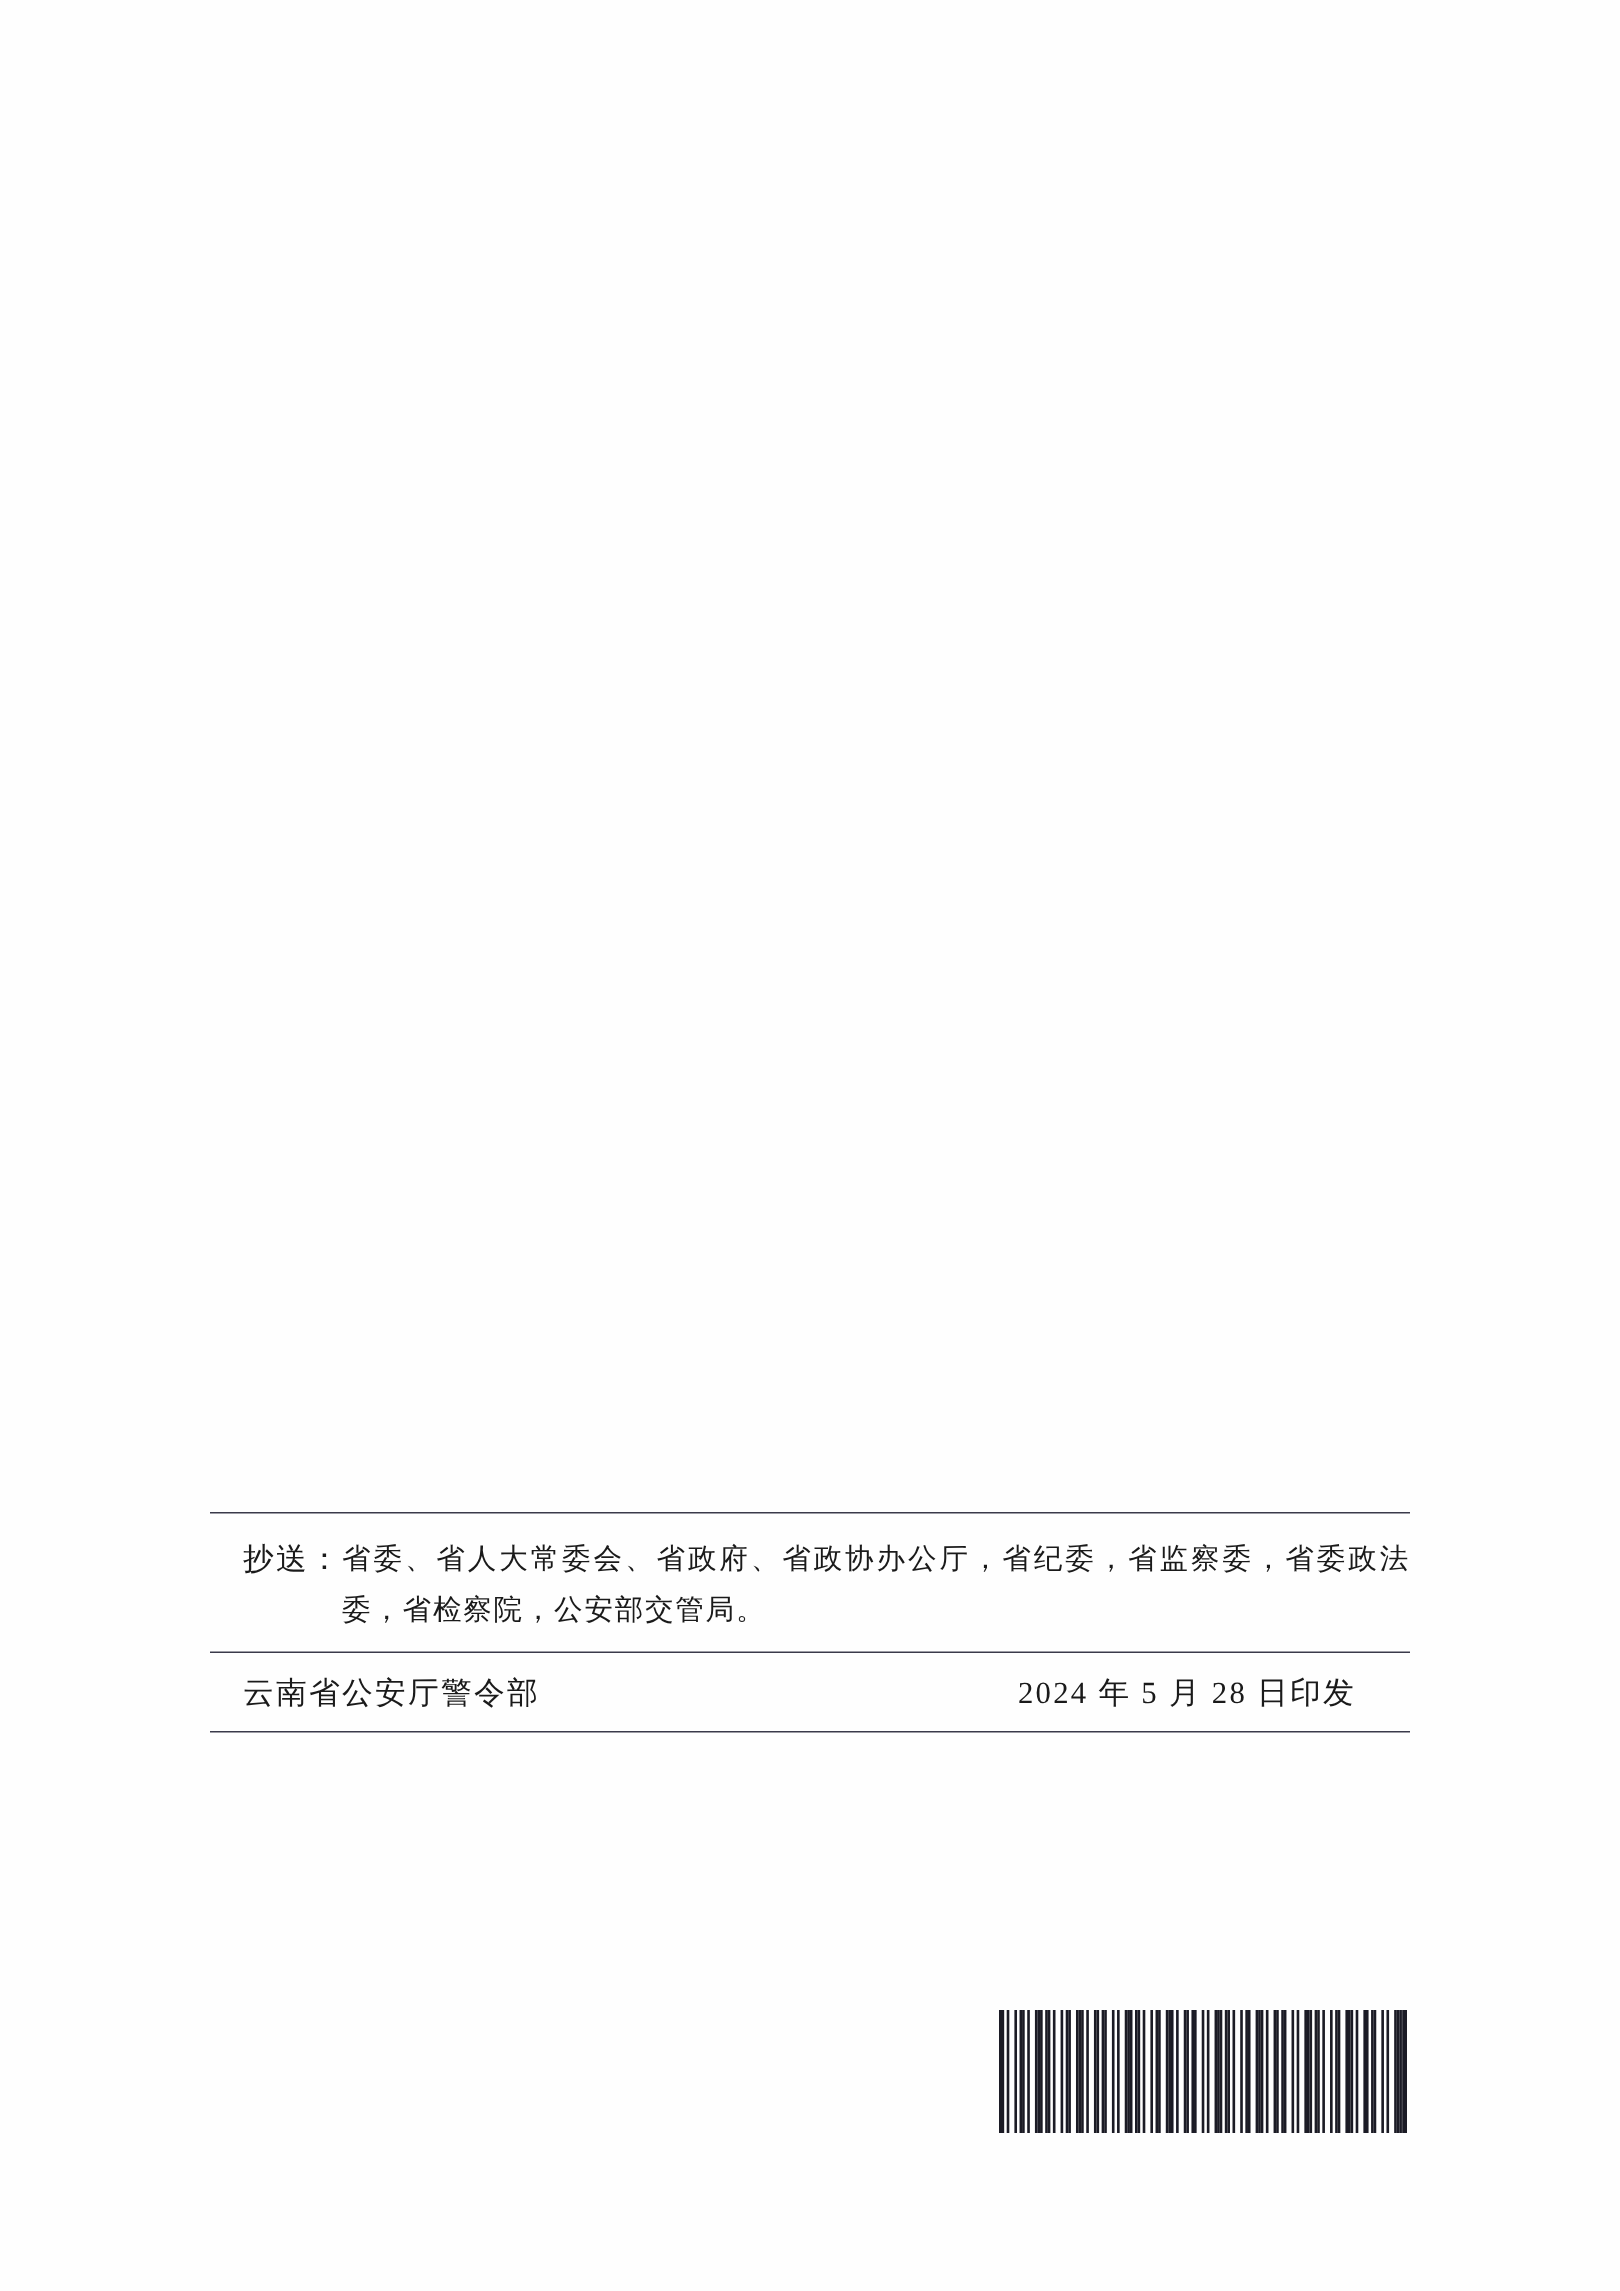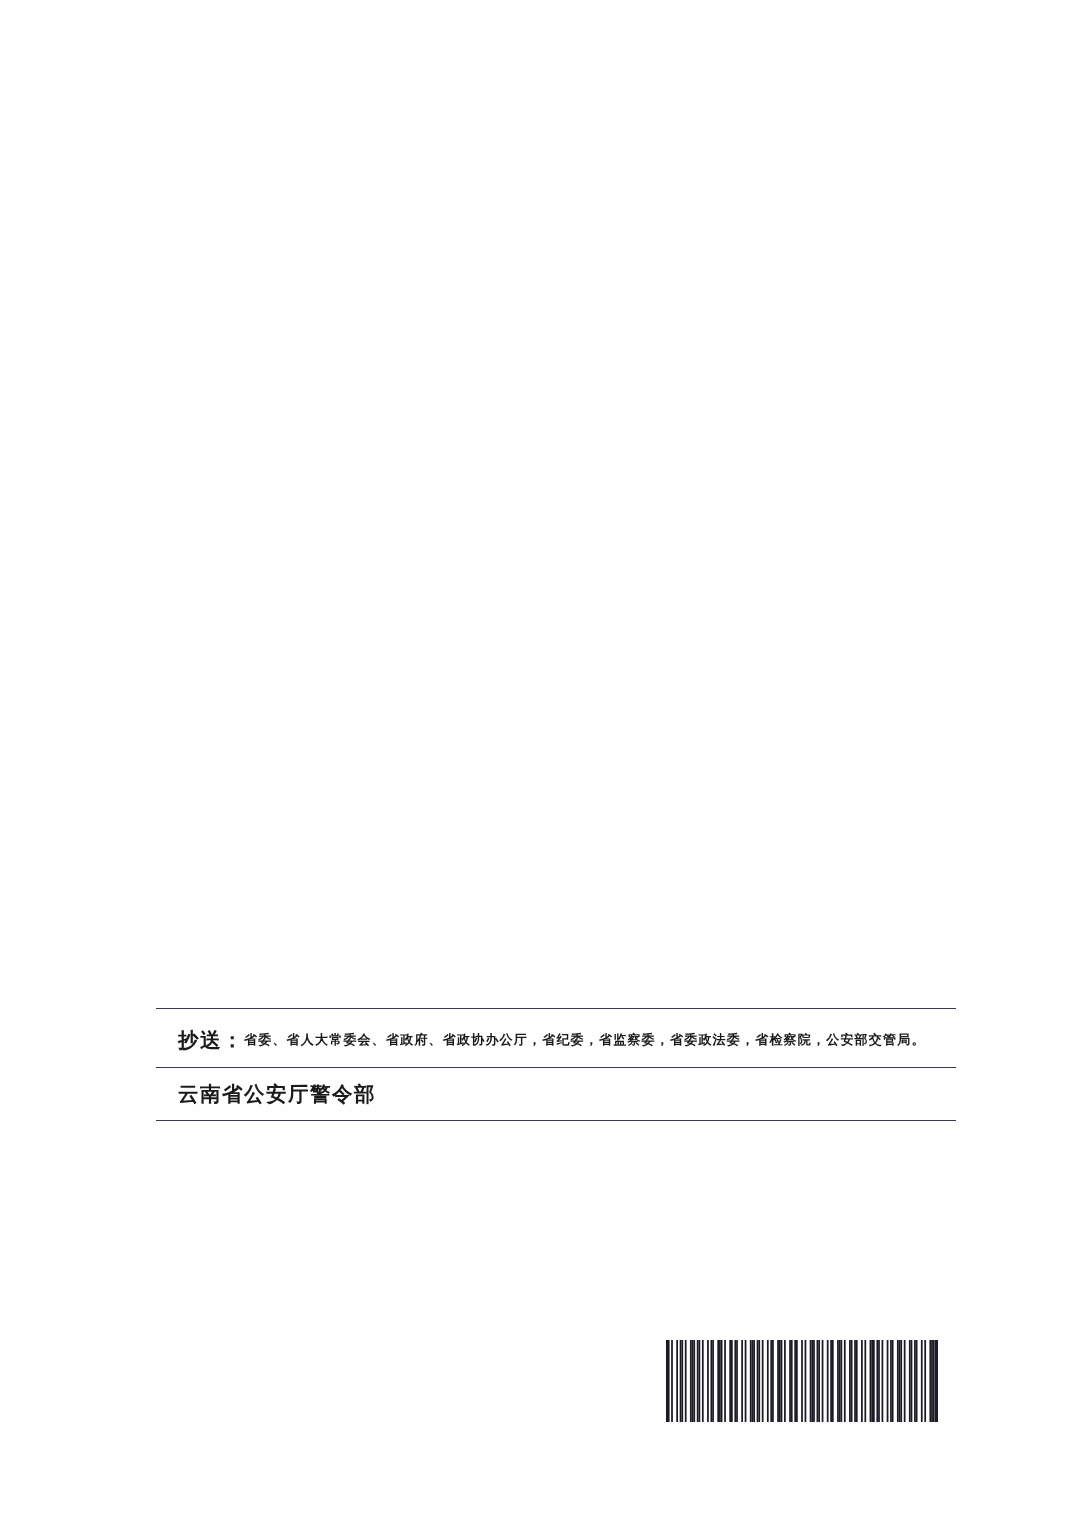--- a/index.html
+++ b/index.html
@@ -27,24 +27,23 @@
     position: absolute;
     left: 140px;
     top: 60px;
     width: 800px;
     height: 940px;
   }
 
   
   .footer-block {
     position: absolute;
-    left: 156px;
+    left: 140px;
     top: 1008px;
     width: 800px;
-    font-weight: bold;
   }
 
   .rule {
     height: 0;
     border-top: 1.6px solid #3a3a4a;
     width: 100%;
   }
   .rule.thin {
     border-top: 1.1px solid #3a3a4a;
   }
@@ -57,21 +56,21 @@
   .cc-label {
     flex: 0 0 auto;
     font-size: 20.5px;
     letter-spacing: 1.5px;
     line-height: 34px;
     white-space: nowrap;
     padding-left: 22px;
   }
   .cc-body {
     flex: 1 1 auto;
-    font-size: 13px;
+    font-size: 19px;
     line-height: 34px;
     letter-spacing: 1.2px;
     text-align: justify;
     text-justify: inter-character;
   }
   .cc-body p {
     margin: 0;
   }
   .cc-body p.first {
     text-indent: 0;
@@ -123,20 +122,21 @@
       <div class="cc-label">抄送：</div>
       <div class="cc-body">
         <p class="first">省委、省人大常委会、省政府、省政协办公厅，省纪委，省监察委，省委政法委，省检察院，公安部交管局。</p>
       </div>
     </div>
 
     <div class="rule thin"></div>
 
     <div class="issuer-row">
       <div class="issuer-name">云南省公安厅警令部</div>
+      <div class="issue-date">2024 年 5 月 28 日印发</div>
     </div>
 
     <div class="rule thin"></div>
 
   </div>
 
   <div class="barcode-wrap">
     <svg class="barcode" id="barcode-svg" viewBox="0 0 272 82" preserveAspectRatio="none" aria-hidden="true">
         <rect x="0.000" y="0" width="1.745" height="82" fill="#1b1b25"></rect>
         <rect x="1.711" y="0" width="1.745" height="82" fill="#1b1b25"></rect>

